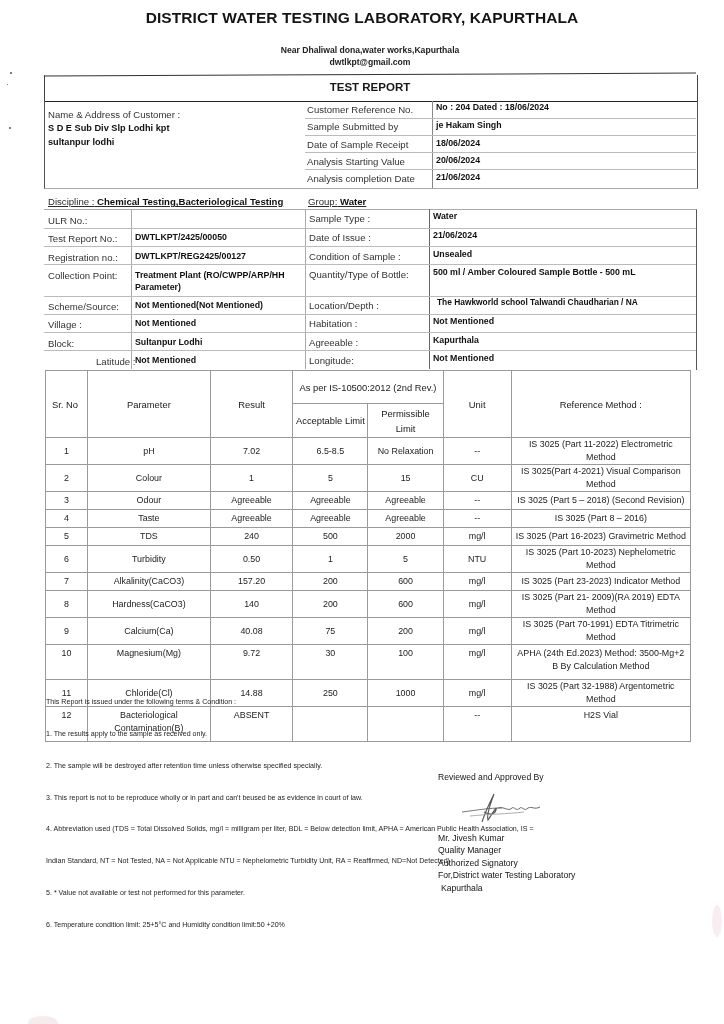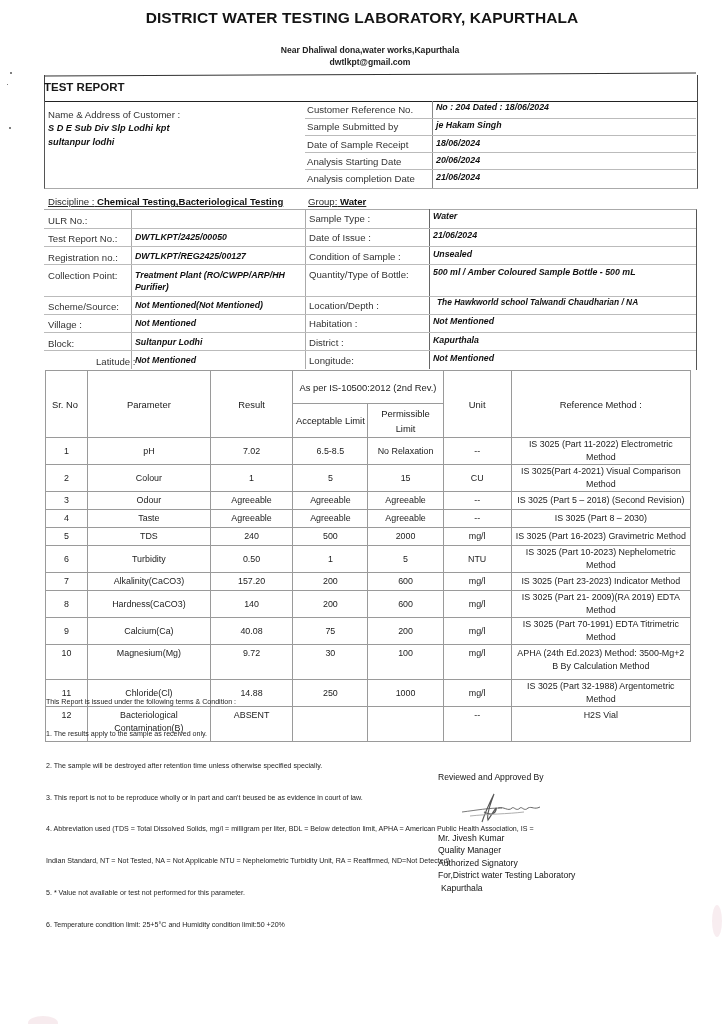--- a/index.html
+++ b/index.html
@@ -5,27 +5,27 @@
   html, body { margin: 0; padding: 0; }
   body {
     width: 724px; height: 1024px; background: #ffffff; position: relative; overflow: hidden;
     font-family: "Liberation Sans", sans-serif; color: #1a1a1a;
   }
   .abs { position: absolute; }
   .title { left: 0; width: 724px; top: 9px; text-align: center; font-weight: bold; font-size: 15.5px; letter-spacing: 0.1px; color: #141414; }
   .addr { left: 0; width: 740px; top: 44px; text-align: center; font-size: 8.6px; font-weight: bold; line-height: 12px; color: #222; }
   .rule { left: 44px; width: 652px; top: 74px; height: 0; border-top: 1.4px solid #333; transform: rotate(-0.25deg); }
   .tr-box { left: 44px; width: 652px; top: 75px; height: 26px; border-left: 1px solid #444; border-right: 1px solid #444; border-bottom: 1.6px solid #222; }
-  .tr-label { left: 44px; width: 652px; top: 81px; font-size: 11.5px; font-weight: bold; color: #181818; }
+  .tr-label { left: 44px; width: 652px; top: 81px; text-align: center; font-size: 11.5px; font-weight: bold; color: #181818; }
 
   
   .info { font-size: 9.6px; color: #2a2a2a; text-decoration: underline; }
   .info b { color: #111; }
   .lbl { font-size: 9.6px; color: #333; }
-  .val { font-size: 8.8px; font-weight: bold; color: #111; font-style: italic; }
+  .val { font-size: 8.8px; font-weight: bold; color: #111; }
   .hline { height: 0; border-top: 1px solid #bbb; }
   .vline { width: 0; border-left: 1px solid #888; }
 
   
   table.params {
     position: absolute; left: 45px; top: 370px; width: 646px; border-collapse: collapse;
     font-size: 8.9px; color: #222; table-layout: fixed;
   }
   table.params th, table.params td { border: 1px solid #9a9a9a; text-align: center; padding: 0 2px; }
   table.params th { font-weight: normal; font-size: 9.4px; color: #1a1a1a; line-height: 15px; }
@@ -64,21 +64,21 @@
 <div class="abs hline" style="left:305px;width:391px;top:135px;"></div>
 <div class="abs hline" style="left:305px;width:391px;top:152px;"></div>
 <div class="abs hline" style="left:305px;width:391px;top:169px;"></div>
 
 <div class="abs lbl" style="left:307px;top:104px;">Customer Reference No.</div>
 <div class="abs val" style="left:436px;top:102px;">No : 204 Dated : 18/06/2024</div>
 <div class="abs lbl" style="left:307px;top:121px;">Sample Submitted by</div>
 <div class="abs val" style="left:436px;top:120px;">je Hakam Singh</div>
 <div class="abs lbl" style="left:307px;top:139px;">Date of Sample Receipt</div>
 <div class="abs val" style="left:436px;top:138px;">18/06/2024</div>
-<div class="abs lbl" style="left:307px;top:156px;">Analysis Starting Date</div>
+<div class="abs lbl" style="left:307px;top:156px;">Analysis Starting Value</div>
 <div class="abs val" style="left:436px;top:155px;">20/06/2024</div>
 <div class="abs lbl" style="left:307px;top:173px;">Analysis completion Date</div>
 <div class="abs val" style="left:436px;top:172px;">21/06/2024</div>
 
 <div class="abs info" style="left:48px;top:196px;">
   <span>Discipline :</span>
   <b>Chemical Testing,Bacteriological Testing</b>
 </div>
 <div class="abs info" style="left:308px;top:196px;">
   <span>Group:</span>
@@ -107,37 +107,37 @@
 <div class="abs val" style="left:135px;top:232px;">DWTLKPT/2425/00050</div>
 <div class="abs lbl" style="left:309px;top:232px;">Date of Issue :</div>
 <div class="abs val" style="left:433px;top:230px;">21/06/2024</div>
 
 <div class="abs lbl" style="left:48px;top:252px;">Registration no.:</div>
 <div class="abs val" style="left:135px;top:251px;">DWTLKPT/REG2425/00127</div>
 <div class="abs lbl" style="left:309px;top:251px;">Condition of Sample :</div>
 <div class="abs val" style="left:433px;top:249px;">Unsealed</div>
 
 <div class="abs lbl" style="left:48px;top:270px;">Collection Point:</div>
-<div class="abs val" style="left:135px;top:269px;width:170px;line-height:12px;">Treatment Plant (RO/CWPP/ARP/HH Purifier)</div>
+<div class="abs val" style="left:135px;top:269px;width:170px;line-height:12px;">Treatment Plant (RO/CWPP/ARP/HH Parameter)</div>
 <div class="abs lbl" style="left:309px;top:269px;">Quantity/Type of Bottle:</div>
 <div class="abs val" style="left:433px;top:267px;">500 ml / Amber Coloured Sample Bottle - 500 mL</div>
 
 <div class="abs lbl" style="left:48px;top:301px;">Scheme/Source:</div>
 <div class="abs val" style="left:135px;top:300px;">Not Mentioned(Not Mentioned)</div>
 <div class="abs lbl" style="left:309px;top:300px;">Location/Depth :</div>
 <div class="abs val" style="left:437px;top:297px;font-size:8.4px;">The Hawkworld school  Talwandi Chaudharian / NA</div>
 
 <div class="abs lbl" style="left:48px;top:319px;">Village :</div>
 <div class="abs val" style="left:135px;top:318px;">Not Mentioned</div>
 <div class="abs lbl" style="left:309px;top:318px;">Habitation :</div>
 <div class="abs val" style="left:433px;top:316px;">Not Mentioned</div>
 
 <div class="abs lbl" style="left:48px;top:338px;">Block:</div>
 <div class="abs val" style="left:135px;top:337px;">Sultanpur Lodhi</div>
-<div class="abs lbl" style="left:309px;top:337px;">District :</div>
+<div class="abs lbl" style="left:309px;top:337px;">Agreeable :</div>
 <div class="abs val" style="left:433px;top:335px;">Kapurthala</div>
 
 <div class="abs lbl" style="left:48px;top:356px;padding-left:48px;">Latitude :</div>
 <div class="abs val" style="left:135px;top:355px;">Not Mentioned</div>
 <div class="abs lbl" style="left:309px;top:355px;">Longitude:</div>
 <div class="abs val" style="left:433px;top:353px;">Not Mentioned</div>
 
 <table class="params">
   <colgroup>
     <col style="width:29px">
@@ -190,21 +190,21 @@
       <td>--</td>
       <td>IS 3025 (Part 5 – 2018)  (Second Revision)</td>
     </tr>
     <tr>
       <td>4</td>
       <td>Taste</td>
       <td>Agreeable</td>
       <td>Agreeable</td>
       <td>Agreeable</td>
       <td>--</td>
-      <td>IS 3025 (Part 8 – 2030)</td>
+      <td>IS 3025 (Part 8 – 2016)</td>
     </tr>
     <tr>
       <td>5</td>
       <td>TDS</td>
       <td>240</td>
       <td>500</td>
       <td>2000</td>
       <td>mg/l</td>
       <td>IS 3025 (Part 16-2023)  Gravimetric Method</td>
     </tr>

